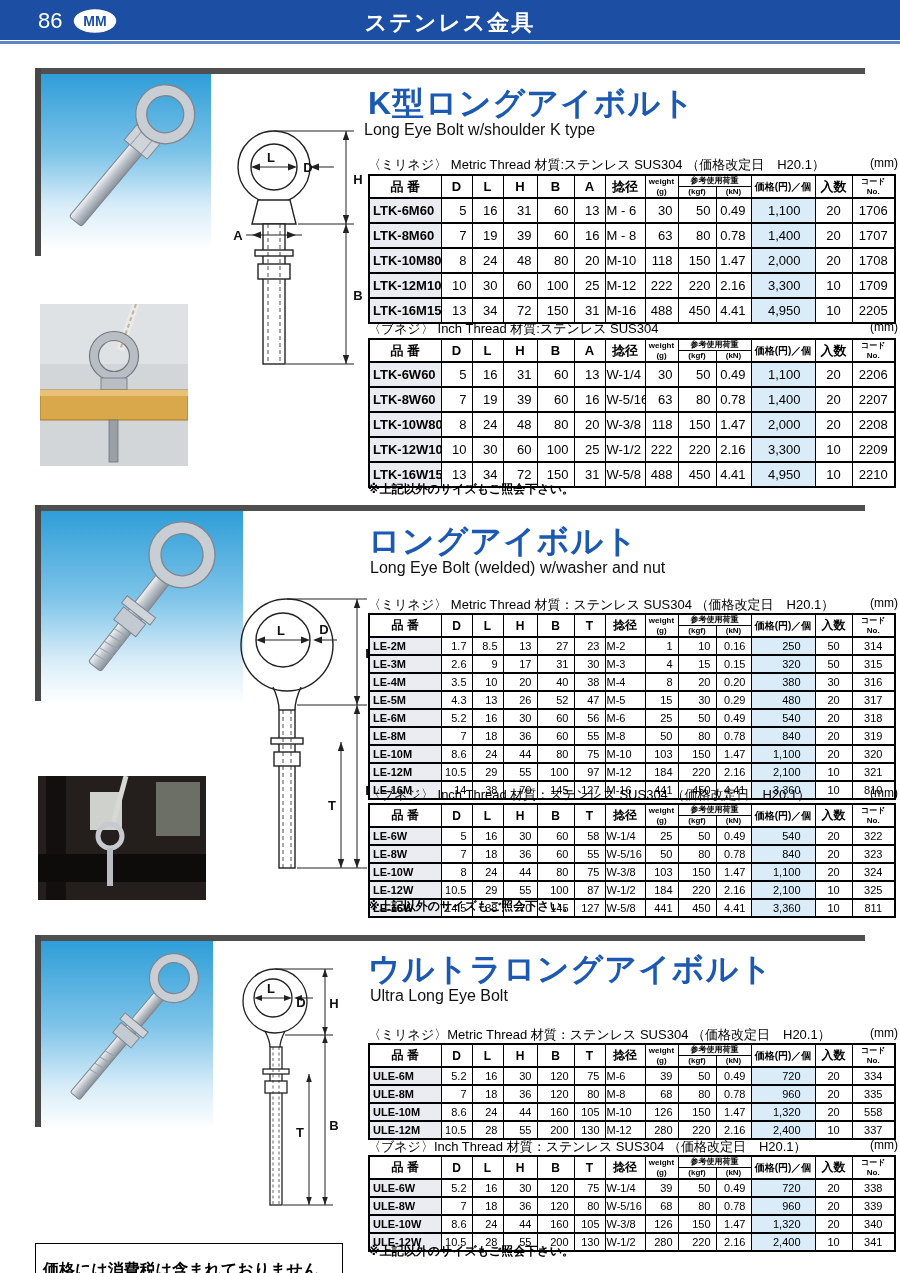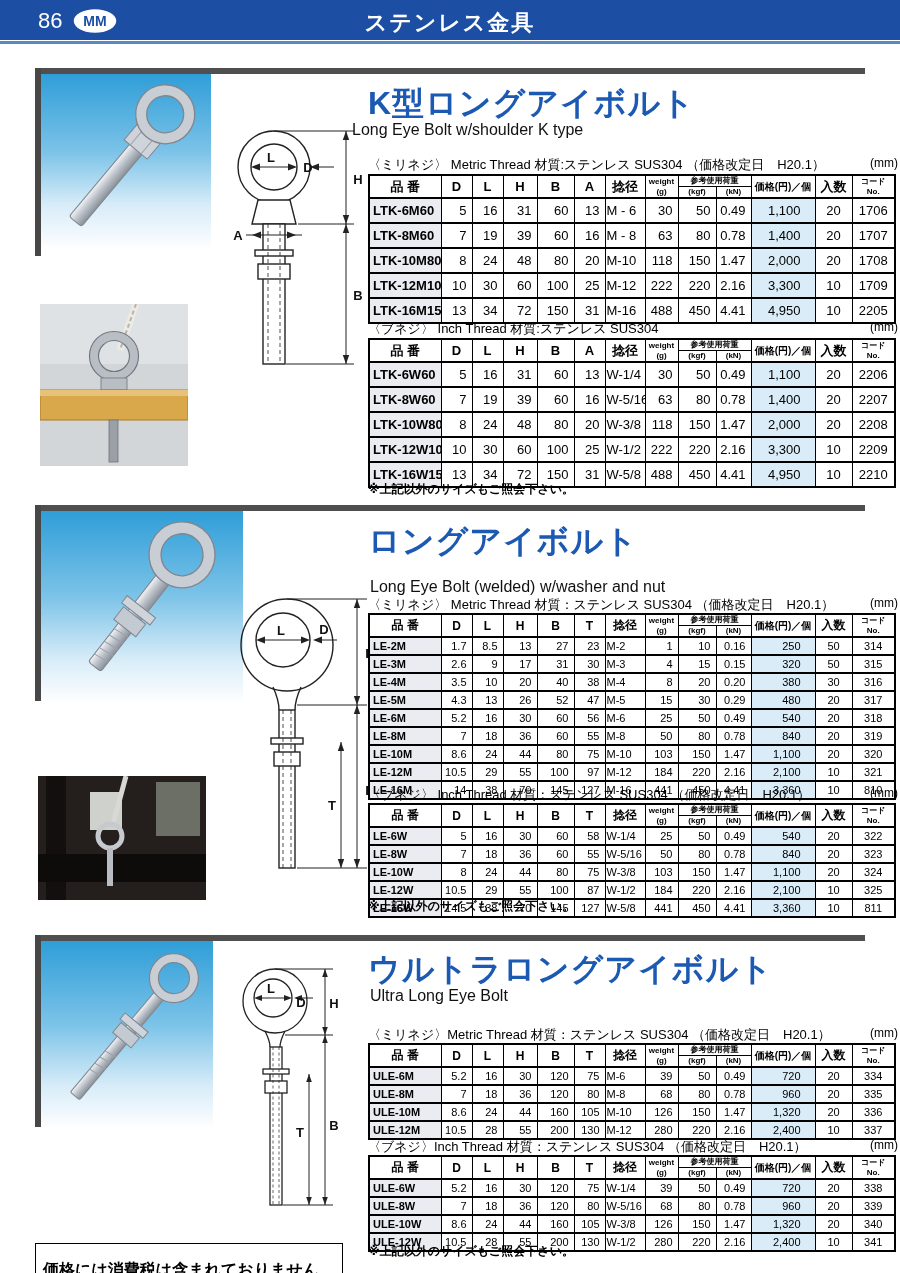--- a/index.html
+++ b/index.html
@@ -136,21 +136,21 @@
       <polygon points="74,113 65,109.5 65,116.5"></polygon>
   </g>
   <text class="dim" x="49" y="40" text-anchor="middle">L</text>
   <text class="dim" x="86" y="50" text-anchor="middle">D</text>
   <text class="dim" x="136" y="62" text-anchor="middle">H</text>
   <text class="dim" x="16" y="118" text-anchor="middle">A</text>
   <text class="dim" x="136" y="178" text-anchor="middle">B</text>
 </svg>
 
 <div class="abs section-title" style="top:82px;left:368px;">K型ロングアイボルト</div>
-<div class="abs section-subtitle" style="top:121px;left:352px;">Long Eye Bolt w/shoulder K type</div>
+<div class="abs section-subtitle" style="top:121px;left:364px;">Long Eye Bolt w/shoulder K type</div>
 
 <div class="abs caption" style="top:156px;left:368px;">
   <span class="unit">(mm)</span>
   <span>〈ミリネジ〉 Metric Thread</span>
   <span>材質:ステンレス SUS304</span>
   <span>（価格改定日　H20.1）</span>
 </div>
 <table class="abs prod t1" style="top:174px;left:368px;">
   <colgroup>
       <col style="width:72px">
@@ -480,21 +480,21 @@
       <polygon points="116,278 112.8,269 119.2,269"></polygon>
   </g>
   <text class="dim" x="56" y="45" text-anchor="middle">L</text>
   <text class="dim" x="99" y="44" text-anchor="middle">D</text>
   <text class="dim" x="145" y="68" text-anchor="middle">H</text>
   <text class="dim" x="145" y="205" text-anchor="middle">B</text>
   <text class="dim" x="107" y="220" text-anchor="middle">T</text>
 </svg>
 
 <div class="abs section-title" style="top:520px;left:368px;">ロングアイボルト</div>
-<div class="abs section-subtitle" style="top:559px;left:370px;margin-top:19px;">Long Eye Bolt (welded) w/washer and nut</div>
+<div class="abs section-subtitle" style="top:559px;left:370px;">Long Eye Bolt (welded) w/washer and nut</div>
 
 <div class="abs caption" style="top:596px;left:368px;">
   <span class="unit">(mm)</span>
   <span>〈ミリネジ〉 Metric Thread</span>
   <span>材質：ステンレス SUS304</span>
   <span>（価格改定日　H20.1）</span>
 </div>
 <table class="abs prod t2" style="top:613px;left:368px;">
   <colgroup>
       <col style="width:72px">
@@ -967,21 +967,21 @@
         <td class="cell-num">24</td>
         <td class="cell-num">44</td>
         <td class="cell-num">160</td>
         <td class="cell-num">105</td>
         <td class="cell-thr">M-10</td>
         <td class="cell-num">126</td>
         <td class="cell-num">150</td>
         <td class="cell-num">1.47</td>
         <td class="cell-price">1,320</td>
         <td class="cell-qty">20</td>
-        <td class="cell-code">336</td>
+        <td class="cell-code">558</td>
       </tr>
       <tr>
         <td class="cell-part">ULE-12M</td>
         <td class="cell-num">10.5</td>
         <td class="cell-num">28</td>
         <td class="cell-num">55</td>
         <td class="cell-num">200</td>
         <td class="cell-num">130</td>
         <td class="cell-thr">M-12</td>
         <td class="cell-num">280</td>

